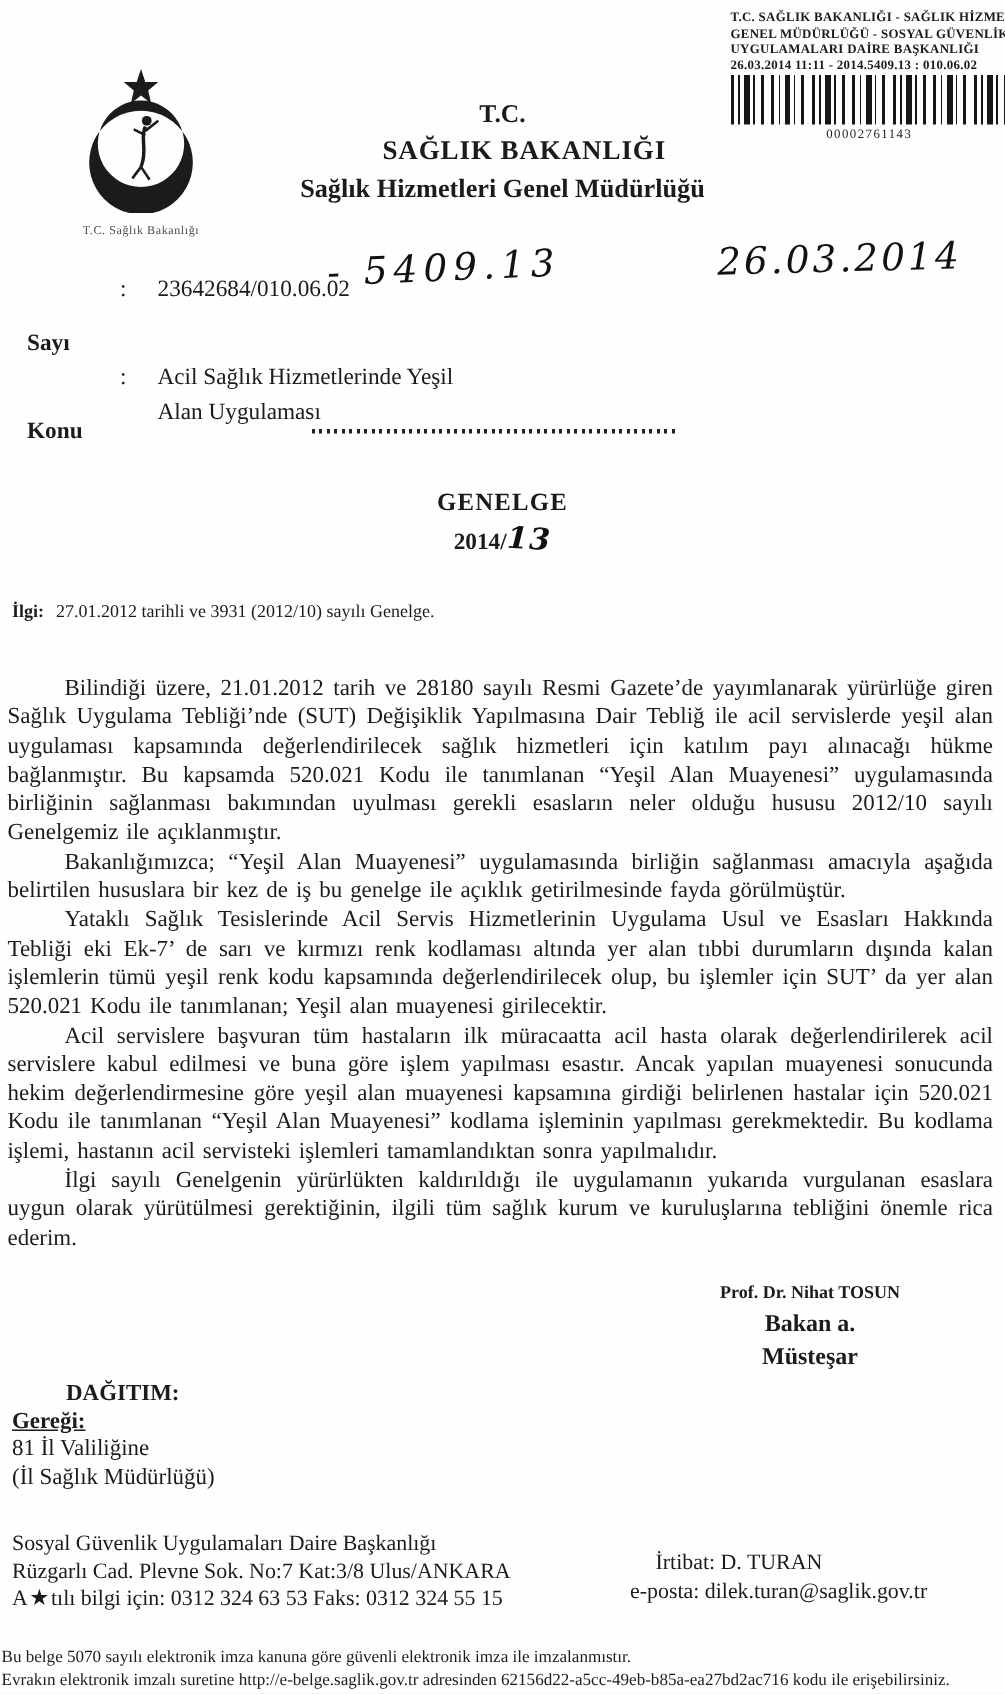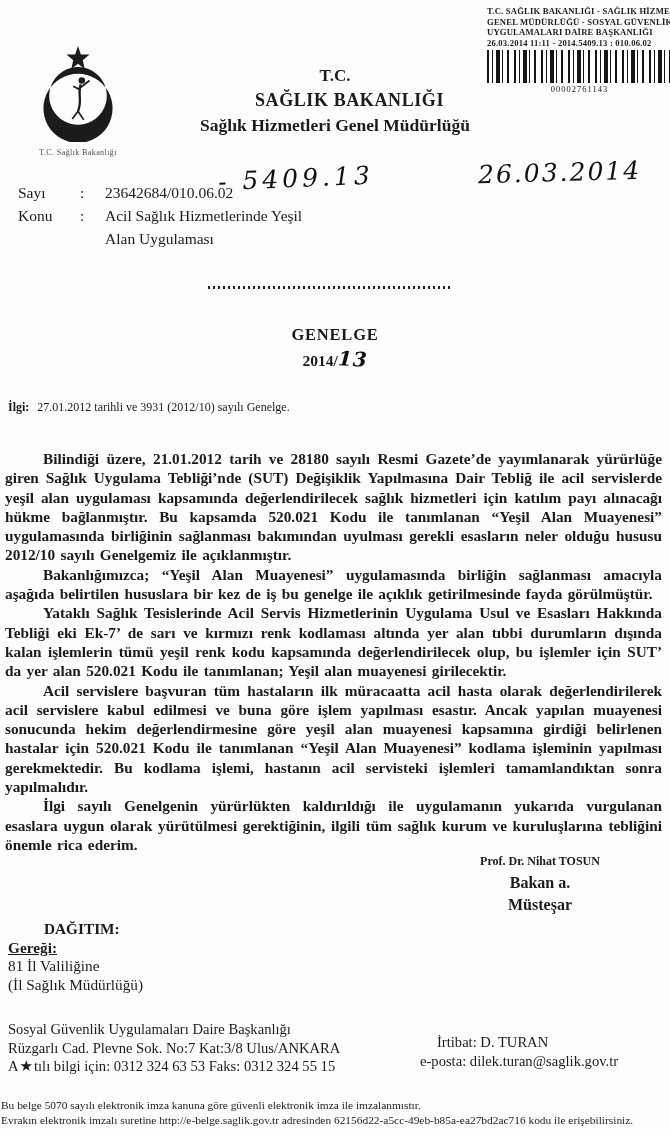--- a/index.html
+++ b/index.html
@@ -12,49 +12,49 @@
   
   .stamp{position:absolute;left:487px;top:6px;width:205px;}
   .stamp-line{font-size:8.6px;font-weight:bold;line-height:10.5px;letter-spacing:.2px;white-space:nowrap;}
   .barcode{
     margin-top:2px;height:33px;width:200px;
     background:
       repeating-linear-gradient(90deg,#161616 0 2px,transparent 2px 5px,#161616 5px 6px,transparent 6px 9px,#161616 9px 13px,transparent 13px 15px,#161616 15px 16px,transparent 16px 20px,#161616 20px 22px,transparent 22px 27px);
   }
   .barcode-number{font-size:8.5px;text-align:center;width:185px;letter-spacing:1px;margin-top:1px;}
   
-  .logo{position:absolute;left:24px;top:44px;width:108px;text-align:center;filter:blur(.25px);}
+  .logo{position:absolute;left:40px;top:44px;width:108px;text-align:center;filter:blur(.25px);}
   .logo-caption{font-size:8px;color:#4e4e4e;letter-spacing:.4px;margin-top:2px;white-space:nowrap;}
   
   .letterhead{position:absolute;left:0;right:0;top:64px;text-align:center;font-weight:bold;}
   .lh-tc{font-size:17px;line-height:24px;}
   .lh-ministry{font-size:18px;line-height:25px;letter-spacing:.6px;padding-left:29px;}
   .lh-directorate{font-size:17.5px;line-height:25px;}
   
   .meta{position:absolute;left:18px;top:181px;font-size:15.5px;}
   .meta-row{display:flex;line-height:23px;}
-  .meta-label{width:62px;font-weight:normal;}
+  .meta-label{width:62px;font-weight:bold;margin-top:36px;}
   .meta-colon{width:25px;}
   
   .hand{font-family:"DejaVu Serif",serif;font-style:italic;color:#111;}
   .hand-number{position:absolute;left:218px;top:164px;font-size:25px;letter-spacing:4px;transform:rotate(-2.5deg);}
   .hand-date{position:absolute;left:478px;top:158px;font-size:25px;letter-spacing:2px;transform:rotate(-1.5deg);}
   .hand-inline{font-size:20px;letter-spacing:1px;display:inline-block;transform:rotate(3deg);}
   
   .dotted-sep{position:absolute;left:208px;top:286px;width:244px;height:3px;
     background:repeating-linear-gradient(90deg,#222 0 2px,transparent 2px 5px);}
   
   .genelge{position:absolute;left:0;right:0;top:324px;text-align:center;}
   .genelge-heading{font-size:16.5px;font-weight:bold;letter-spacing:.8px;line-height:22px;}
   .genelge-year{font-size:15.5px;font-weight:bold;line-height:26px;}
   
   .ilgi{position:absolute;left:8px;top:400px;font-size:12px;}
   .ilgi-label{font-weight:bold;margin-right:8px;}
   
-  .body-text{position:absolute;left:5px;top:449px;width:657px;font-weight:bold;}
+  .body-text{position:absolute;left:5px;top:449px;width:657px;}
   .body-text p{margin:0;font-size:15.3px;line-height:19.3px;text-align:justify;text-indent:38px;
     word-spacing:1.5px;}
   
   .signature{position:absolute;left:440px;top:850px;width:200px;text-align:center;font-weight:bold;}
   .sig-name{font-size:12px;line-height:22px;}
   .sig-title{font-size:16px;line-height:22px;}
   
   .distribution{position:absolute;left:8px;top:920px;font-size:15.3px;line-height:18.5px;}
   .dist-heading{font-weight:bold;margin-left:36px;}
   .dist-sub{font-weight:bold;text-decoration:underline;}

